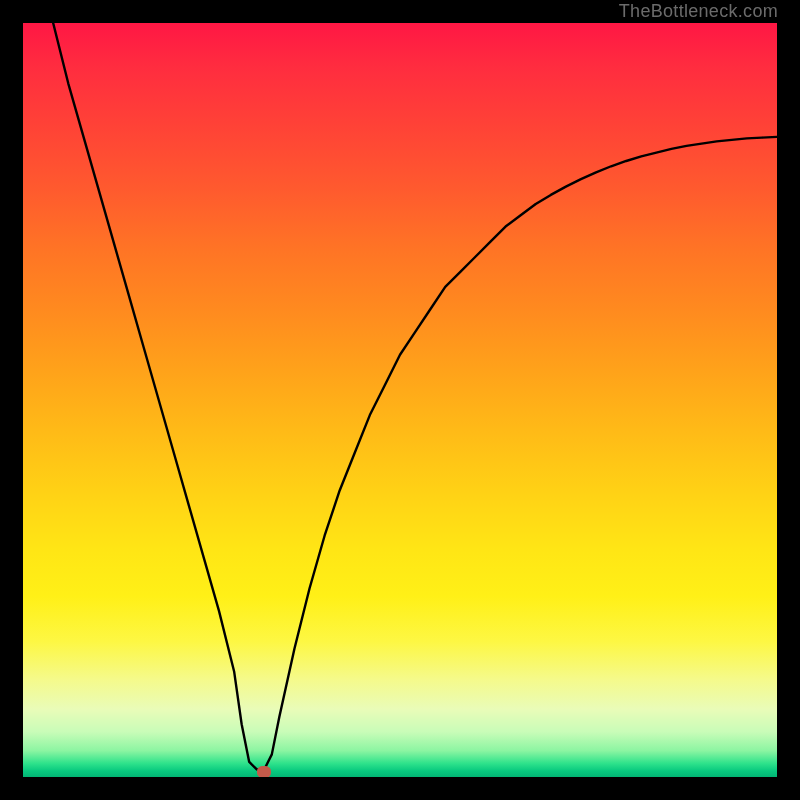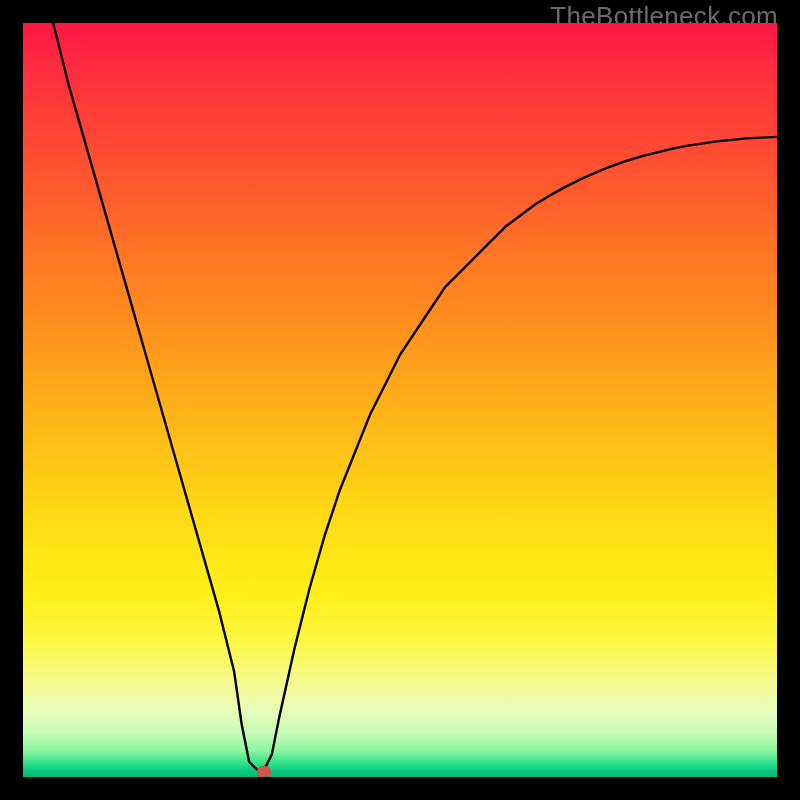--- a/index.html
+++ b/index.html
@@ -51,21 +51,21 @@
       #2ee28b 98.2%,
       #08c97f 99.2%,
       #02b574 100%
     );
   }
   .watermark {
     position: absolute;
     top: 1px;
     right: 22px;
     color: #6b6b6b;
-    font-size: 26px;
+    font-size: 18px;
     font-weight: 500;
     letter-spacing: 0.3px;
     user-select: none;
   }
   svg.curve {
     position: absolute;
     inset: 0;
     width: 754px;
     height: 754px;
   }

